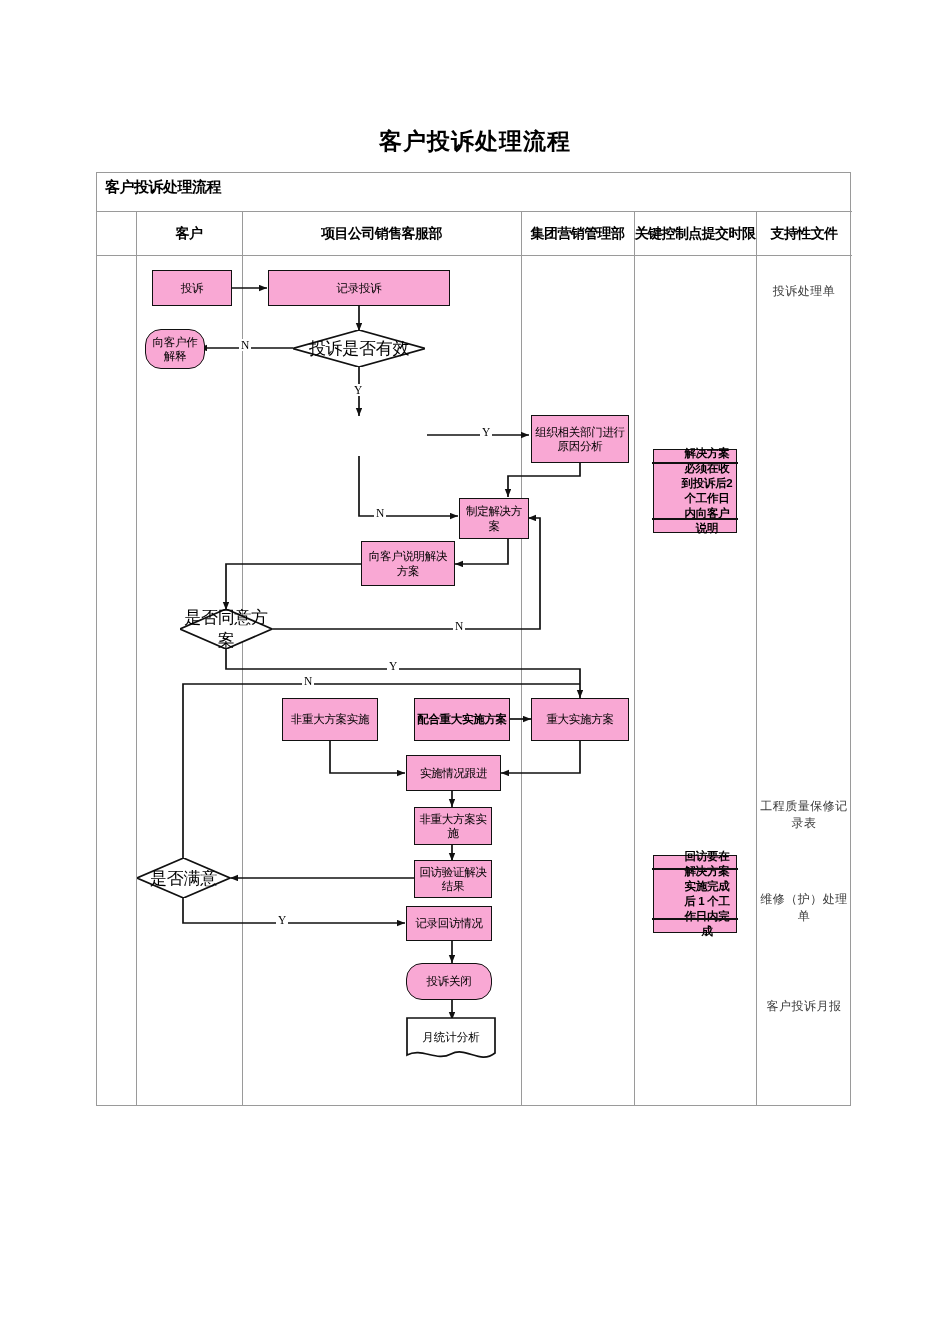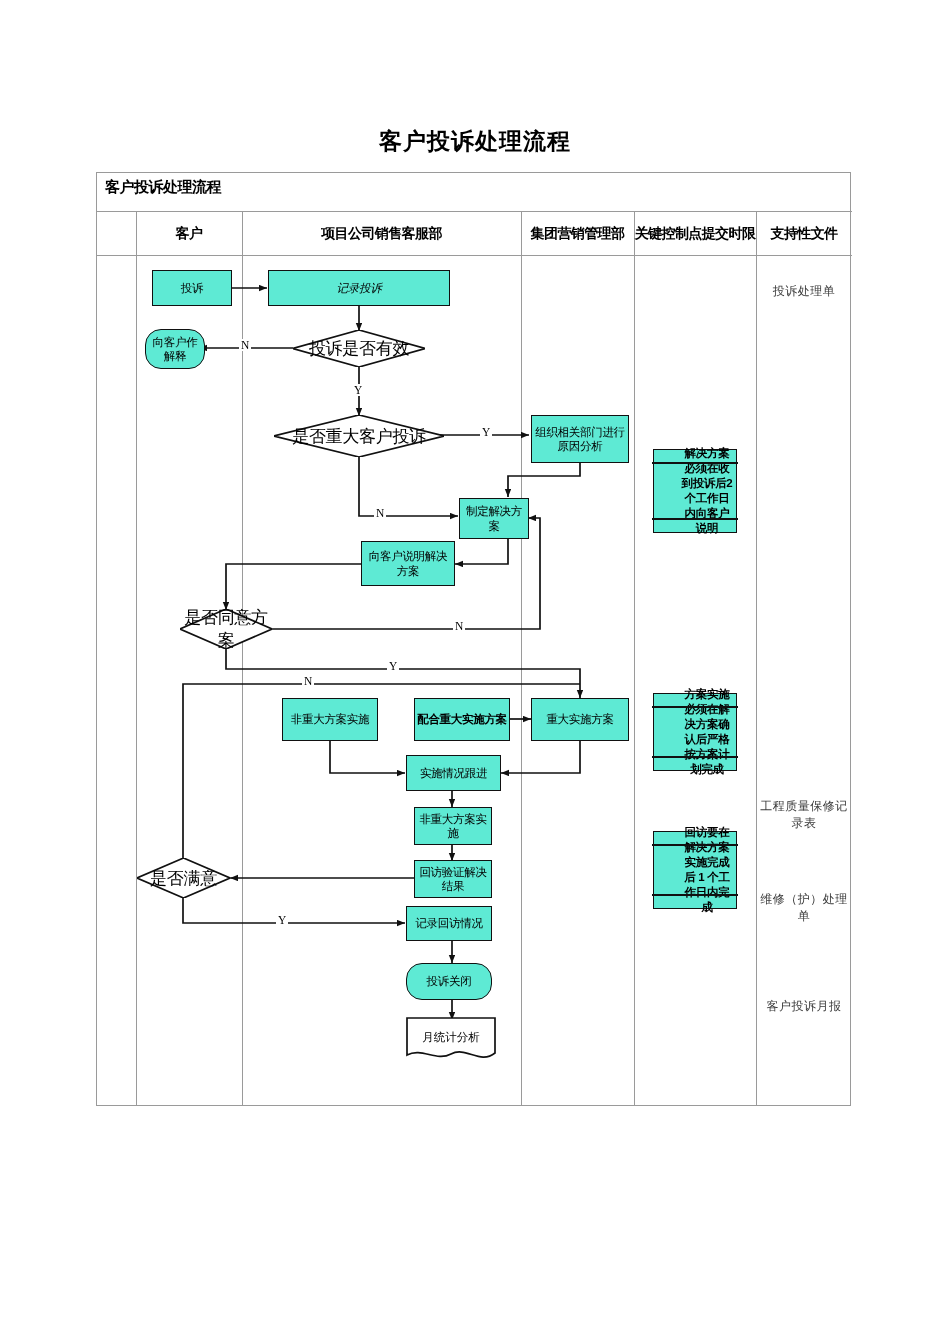--- a/index.html
+++ b/index.html
@@ -26,21 +26,21 @@
   .vline{position:absolute;background:#9a9a9a;width:1px;top:38px;bottom:0;}
   .colhead{
     position:absolute;top:38px;height:44px;display:flex;align-items:center;
     justify-content:center;text-align:center;font-size:14px;font-weight:bold;
     font-family:"Liberation Sans","DejaVu Sans",sans-serif;line-height:1.15;
     letter-spacing:-0.6px;
   }
   #canvas{position:absolute;left:0;top:0;width:755px;height:934px;}
   .node{
     position:absolute;box-sizing:border-box;display:flex;align-items:center;
-    justify-content:center;text-align:center;background:#5eead4;
+    justify-content:center;text-align:center;background:#f9a8d4;
     font-size:11.5px;line-height:1.25;color:#000;padding:1px 2px;
     letter-spacing:-0.3px;
   }
   .rect{border:1.6px solid #111;}
   .term{border:1.6px solid #111;border-radius:16px;}
   .ctrl{border:1.6px solid #111;font-weight:bold;font-size:11.5px;line-height:1.3;
         font-family:"Liberation Sans","DejaVu Sans",sans-serif;padding-left:26px;}
   .ctrl::before,.ctrl::after{
     content:"";position:absolute;left:-1.6px;right:-1.6px;height:1.6px;background:#111;
   }
@@ -145,37 +145,31 @@
     <div class="edgelabel" style="left:255px;top:211px;">Y</div>
     <div class="edgelabel" style="left:383px;top:253px;">Y</div>
     <div class="edgelabel" style="left:277px;top:334px;">N</div>
     <div class="edgelabel" style="left:356px;top:447px;">N</div>
     <div class="edgelabel" style="left:290px;top:487px;">Y</div>
     <div class="edgelabel" style="left:205px;top:502px;">N</div>
     <div class="edgelabel" style="left:179px;top:741px;">Y</div>
 
     <div class="node rect" style="left:55px;top:97px;width:80px;height:36px;">投诉</div>
 
-    <div class="node rect" style="left:171px;top:97px;width:182px;height:36px;font-style:italic;">记录投诉</div>
+    <div class="node rect" style="left:171px;top:97px;width:182px;height:36px;">记录投诉</div>
 
     <div class="node term" style="left:48px;top:156px;width:60px;height:40px;">向客户作解释</div>
 
     <div class="diamond-wrap" style="left:196px;top:157px;width:132px;height:37px;">
       <svg width="132" height="37">
           <polygon points="66,0 132,18.5 66,37 0,18.5" fill="#fff" stroke="#111" stroke-width="1.7"></polygon>
         </svg>
       <div class="diamond-label">投诉是否有效</div>
     </div>
 
-    <div class="diamond-wrap" style="left:177px;top:242px;width:170px;height:42px;">
-      <svg width="170" height="42">
-          <polygon points="85,0 170,21 85,42 0,21" fill="#fff" stroke="#111" stroke-width="1.7"></polygon>
-        </svg>
-      <div class="diamond-label">是否重大客户投诉</div>
-    </div>
 
     <div class="node rect" style="left:434px;top:242px;width:98px;height:48px;">组织相关部门进行原因分析</div>
 
     <div class="node rect" style="left:362px;top:325px;width:70px;height:41px;">制定解决方案</div>
 
     <div class="node rect" style="left:264px;top:368px;width:94px;height:45px;">向客户说明解决方案</div>
 
     <div class="diamond-wrap" style="left:83px;top:436px;width:92px;height:40px;">
       <svg width="92" height="40">
           <polygon points="46,0 92,20 46,40 0,20" fill="#fff" stroke="#111" stroke-width="1.7"></polygon>
@@ -208,23 +202,22 @@
 
     <div class="wavy" style="left:309px;top:844px;width:90px;height:46px;">
       <svg width="90" height="46" style="position:absolute;left:0;top:0;">
         <path d="M1,1 L89,1 L89,36 C74,48 60,29 45,37 C30,45 16,30 1,38 Z" fill="#fff" stroke="#111" stroke-width="1.7"></path>
       </svg>
       <div style="position:absolute;left:0;top:0;width:90px;height:40px;display:flex;align-items:center;justify-content:center;font-size:11.5px;">月统计分析</div>
     </div>
 
     <div class="node ctrl" style="left:556px;top:276px;width:84px;height:84px;">解决方案必须在收到投诉后2个工作日内向客户说明</div>
 
-    <div class="node ctrl" style="left:556px;top:520px;width:84px;height:78px;">方案实施必须在解决方案确认后严格按方案计划完成</div>
-
-    <div class="node ctrl" style="left:556px;top:658px;width:84px;height:78px;">回访要在解决方案实施完成后 1 个工作日内完成</div>
+
+    <div class="node ctrl" style="left:556px;top:682px;width:84px;height:78px;">回访要在解决方案实施完成后 1 个工作日内完成</div>
 
     <div class="doclabel" style="left:663px;top:110px;width:88px;">投诉处理单</div>
 
     <div class="doclabel" style="left:661px;top:625px;width:92px;">工程质量保修记录表</div>
 
     <div class="doclabel" style="left:661px;top:718px;width:92px;">维修（护）处理单</div>
 
     <div class="doclabel" style="left:661px;top:825px;width:92px;">客户投诉月报</div>
 
   </div>

